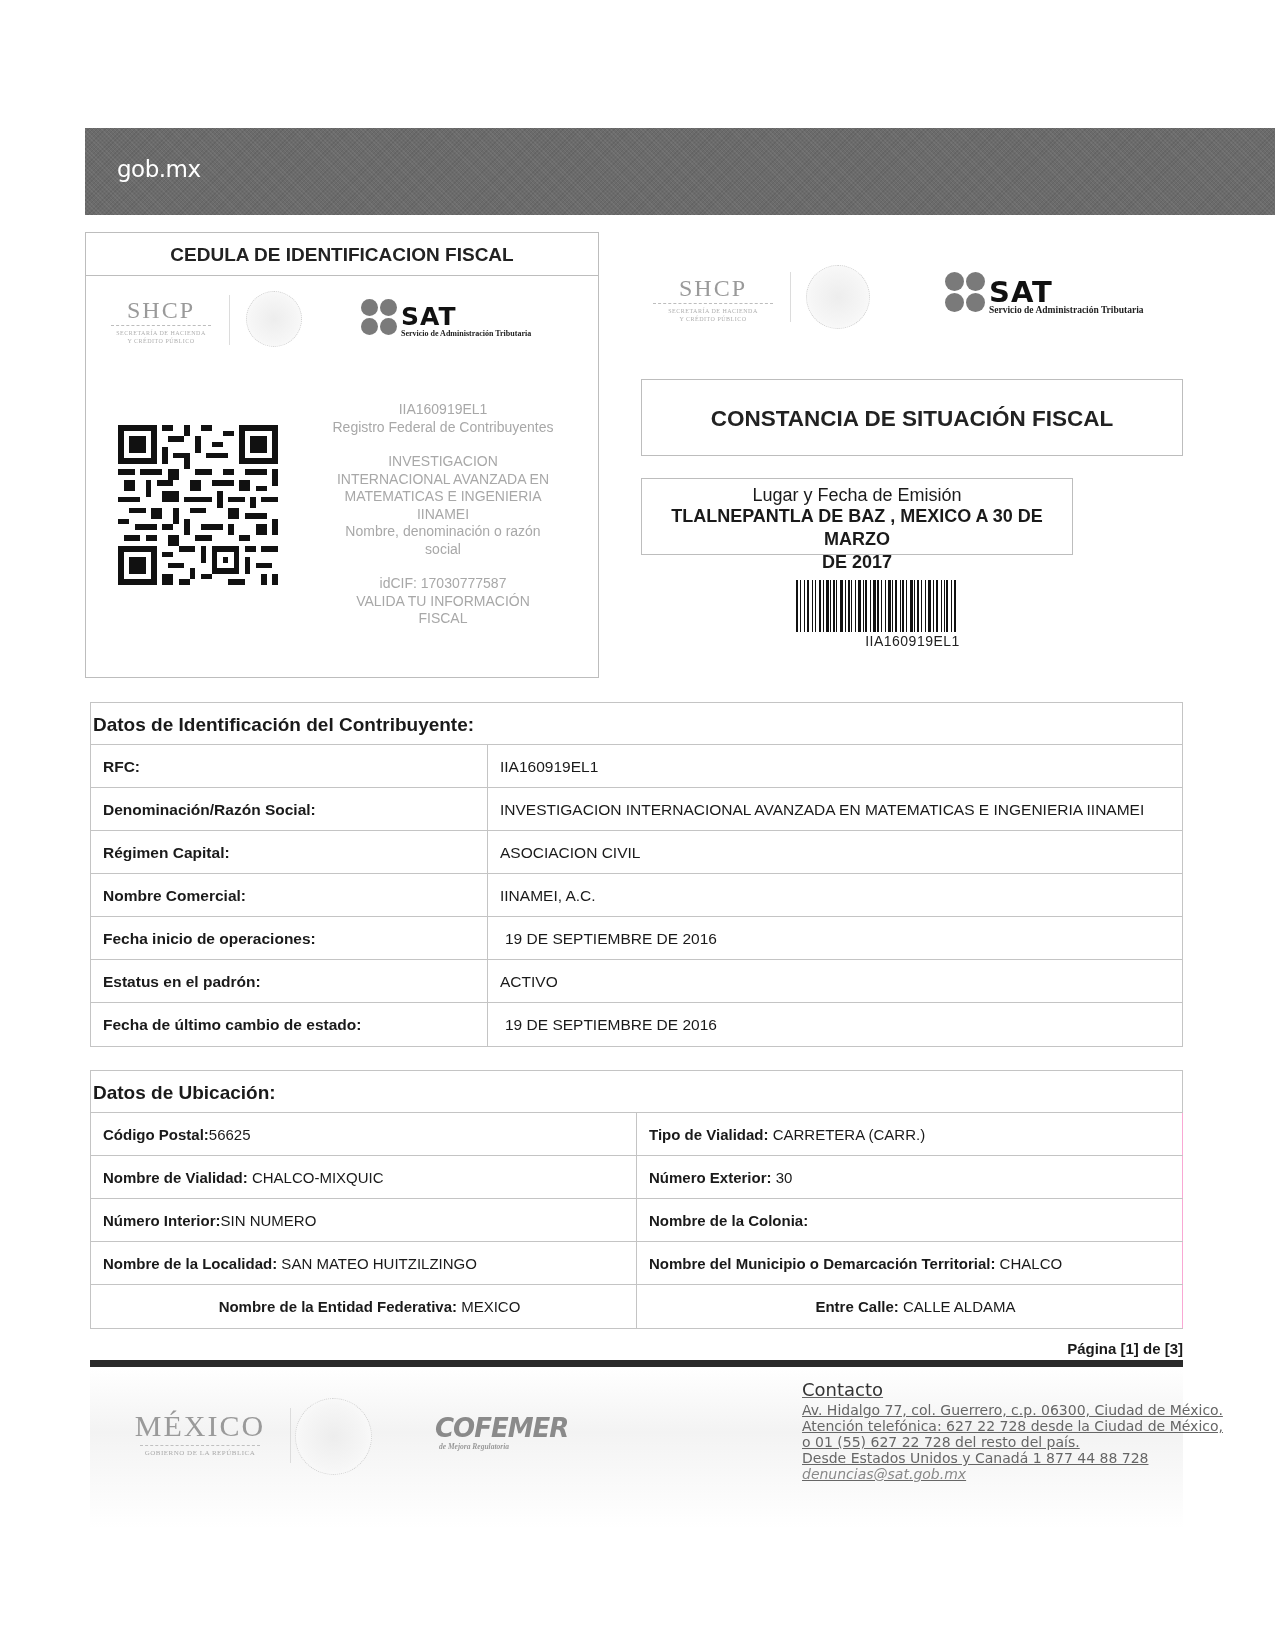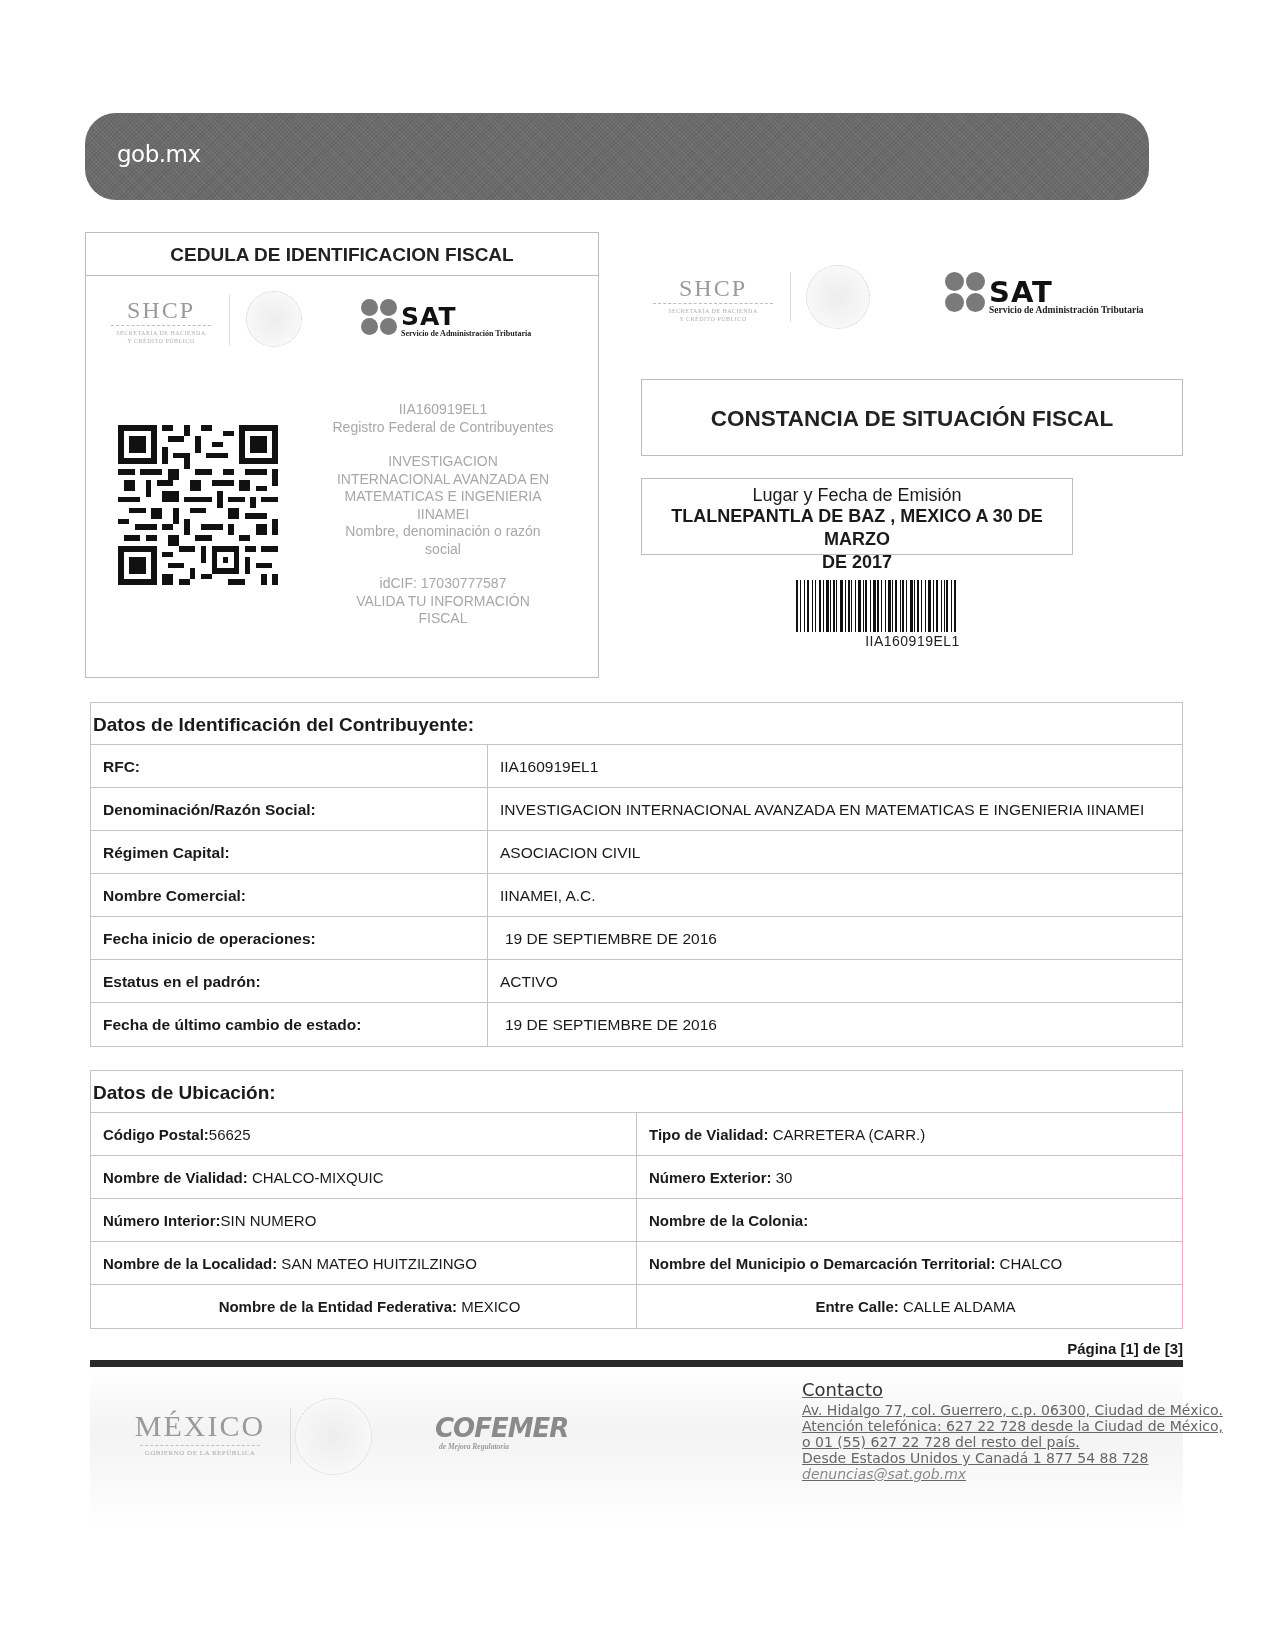--- a/index.html
+++ b/index.html
@@ -1,21 +1,21 @@
 <!DOCTYPE html>
 <html><head>
 <meta charset="utf-8">
 <style>
   html, body { margin:0; padding:0; }
   body { width:1275px; height:1650px; background:#ffffff; position:relative; font-family:"Liberation Sans", sans-serif; color:#1a1a1a; overflow:hidden; }
   .abs { position:absolute; }
 
   
-  .banner { left:85px; top:113px; width:1064px; height:87px; background:#6b6b6b;
-    background-image: repeating-linear-gradient(45deg, rgba(255,255,255,0.06) 0 1px, transparent 1px 3px), repeating-linear-gradient(-45deg, rgba(0,0,0,0.08) 0 1px, transparent 1px 3px); border-radius: 31px; }
+  .banner { left:85px; top:128px; width:1191px; height:87px; background:#6b6b6b;
+    background-image: repeating-linear-gradient(45deg, rgba(255,255,255,0.06) 0 1px, transparent 1px 3px), repeating-linear-gradient(-45deg, rgba(0,0,0,0.08) 0 1px, transparent 1px 3px); }
   .banner-logo { left:32px; top:28px; color:#ffffff; font-family:"DejaVu Sans", sans-serif; font-size:23px; letter-spacing:-0.5px; }
 
   
   .cedula { left:85px; top:232px; width:514px; height:446px; border:1px solid #bdbdbd; box-sizing:border-box; }
   .cedula-title { left:0; top:0; width:100%; height:43px; border-bottom:1px solid #bdbdbd; box-sizing:border-box; text-align:center; font-weight:bold; font-size:19px; line-height:43px; color:#222; }
 
   .shcp { text-align:center; color:#9a9a9a; }
   .shcp .shcp-word { font-family:"Liberation Serif", serif; font-size:24px; letter-spacing:2px; line-height:26px; }
   .shcp .shcp-rule { height:1px; border-top:1px dashed #bdbdbd; margin:2px 0; }
   .shcp .shcp-sub { font-family:"Liberation Serif", serif; font-size:6px; letter-spacing:0.5px; line-height:8px; color:#b0b0b0; }
@@ -357,16 +357,16 @@
   <div class="abs seal" style="left:205px; top:30px; width:75px; height:75px;"></div>
   <div class="abs cofemer">
     <div class="cf-word">COFEMER</div>
     <div class="cf-sub">de Mejora Regulatoria</div>
   </div>
   <div class="abs contacto">
     <div class="ct-title">Contacto</div>
     <div class="ct-line">Av. Hidalgo 77, col. Guerrero, c.p. 06300, Ciudad de México.</div>
     <div class="ct-line">Atención telefónica: 627 22 728 desde la Ciudad de México,</div>
     <div class="ct-line">o 01 (55) 627 22 728 del resto del país.</div>
-    <div class="ct-line">Desde Estados Unidos y Canadá 1 877 54 88 728</div>
+    <div class="ct-line">Desde Estados Unidos y Canadá 1 877 44 88 728</div>
     <div class="ct-line ct-email">denuncias@sat.gob.mx</div>
   </div>
 </div>
 
 </body></html>

